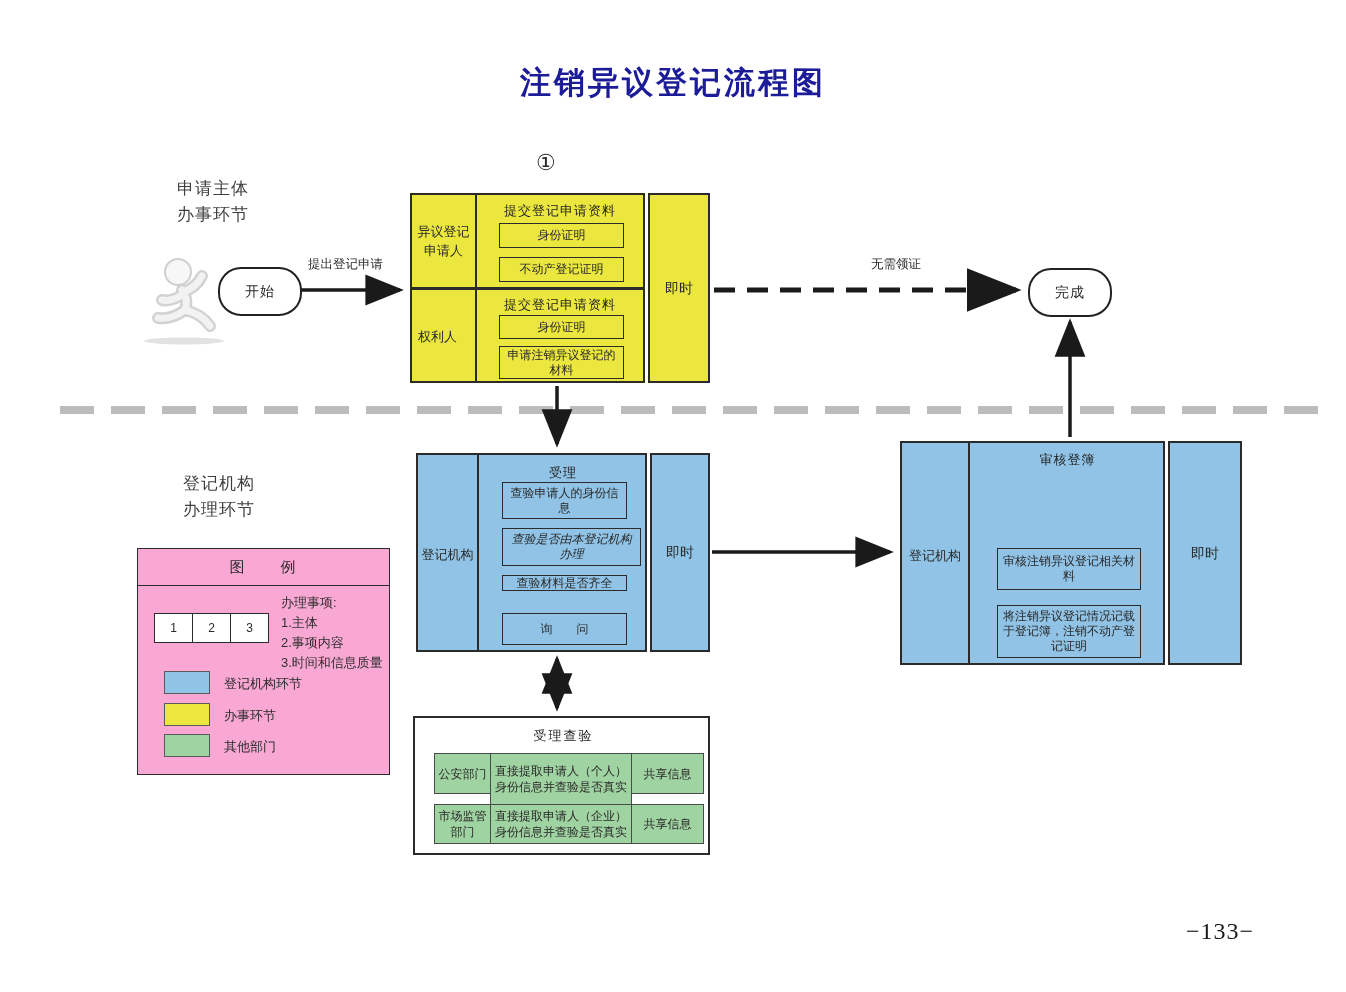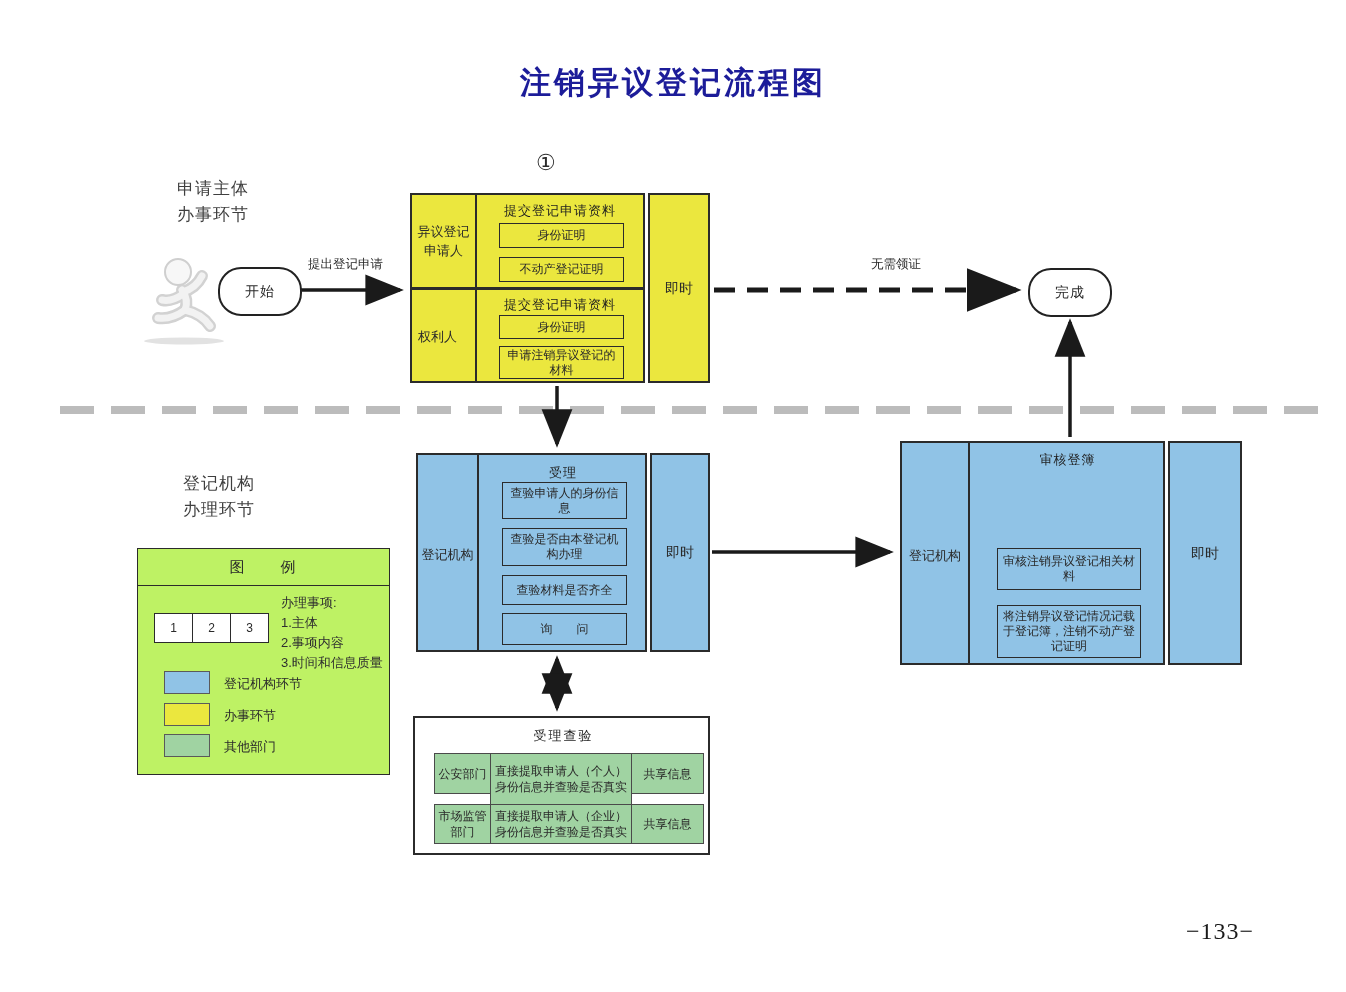--- a/index.html
+++ b/index.html
@@ -47,21 +47,21 @@
     font-size:12px;line-height:15px;padding:1px 3px;
   }
   
   .verify-box{background:#ffffff;}
   .green-cell{
     position:absolute;border:1.5px solid #4a4a4a;box-sizing:border-box;background:#a0d3a2;
     display:flex;align-items:center;justify-content:center;text-align:center;
     font-size:12px;line-height:16px;padding:1px 3px;
   }
   
-  .legend{border:1.5px solid #2b2b2b;background:#bef264;}
+  .legend{border:1.5px solid #2b2b2b;background:#f9a8d4;}
   .legend-title{
     position:absolute;left:0;top:0;right:0;height:36px;border-bottom:1.5px solid #2b2b2b;
     display:flex;align-items:center;justify-content:center;font-size:15px;letter-spacing:2px;
   }
   .legend-cell{
     position:absolute;width:39px;height:30px;border:1.5px solid #2b2b2b;box-sizing:border-box;
     display:flex;align-items:center;justify-content:center;font-size:12px;background:#fff;
   }
   .legend-note{position:absolute;font-size:13px;line-height:20px;color:#2f2f2f;}
   .swatch{position:absolute;width:46px;height:23px;border:1.5px solid #5a5a5a;box-sizing:border-box;}
@@ -147,22 +147,22 @@
   <div class="sub-box" style="left:87px;top:120px;width:125px;height:24px;">身份证明</div>
   <div class="sub-box" style="left:87px;top:151px;width:125px;height:33px;">申请注销异议登记的材料</div>
 </div>
 <div class="abs box fill-task col-label" style="left:648px;top:193px;width:62px;height:190px;font-size:14px;">即时</div>
 
 <div class="abs box fill-agency" style="left:416px;top:453px;width:231px;height:199px;">
   <div class="vdiv" style="left:59px;"></div>
   <div class="col-label abs" style="left:0;top:0;width:59px;height:199px;">登记机构</div>
   <div class="box-title" style="left:61px;width:168px;top:9px;">受理</div>
   <div class="sub-box" style="left:84px;top:27px;width:125px;height:37px;">查验申请人的身份信息</div>
-  <div class="sub-box" style="left:84px;top:73px;width:125px;height:38px;">查验是否由本登记机构办理</div>
-  <div class="sub-box" style="left:84px;top:120px;width:125px;height:30px;">查验材料是否齐全</div>
+  <div class="sub-box" style="left:84px;top:73px;width:139px;height:38px;font-style:italic;">查验是否由本登记机构办理</div>
+  <div class="sub-box" style="left:84px;top:120px;width:125px;height:16px;">查验材料是否齐全</div>
   <div class="sub-box" style="left:84px;top:158px;width:125px;height:32px;">询　　问</div>
 </div>
 <div class="abs box fill-agency col-label" style="left:650px;top:453px;width:60px;height:199px;font-size:14px;">即时</div>
 
 <div class="abs box verify-box" style="left:413px;top:716px;width:297px;height:139px;">
   <div class="box-title" style="left:0;width:297px;top:9px;letter-spacing:2px;">受理查验</div>
   <div class="green-cell" style="left:19px;top:35px;width:57px;height:41px;">公安部门</div>
   <div class="green-cell" style="left:75px;top:35px;width:142px;height:52px;">直接提取申请人（个人）身份信息并查验是否真实</div>
   <div class="green-cell" style="left:216px;top:35px;width:73px;height:41px;">共享信息</div>
   <div class="green-cell" style="left:19px;top:86px;width:57px;height:40px;">市场监管部门</div>

